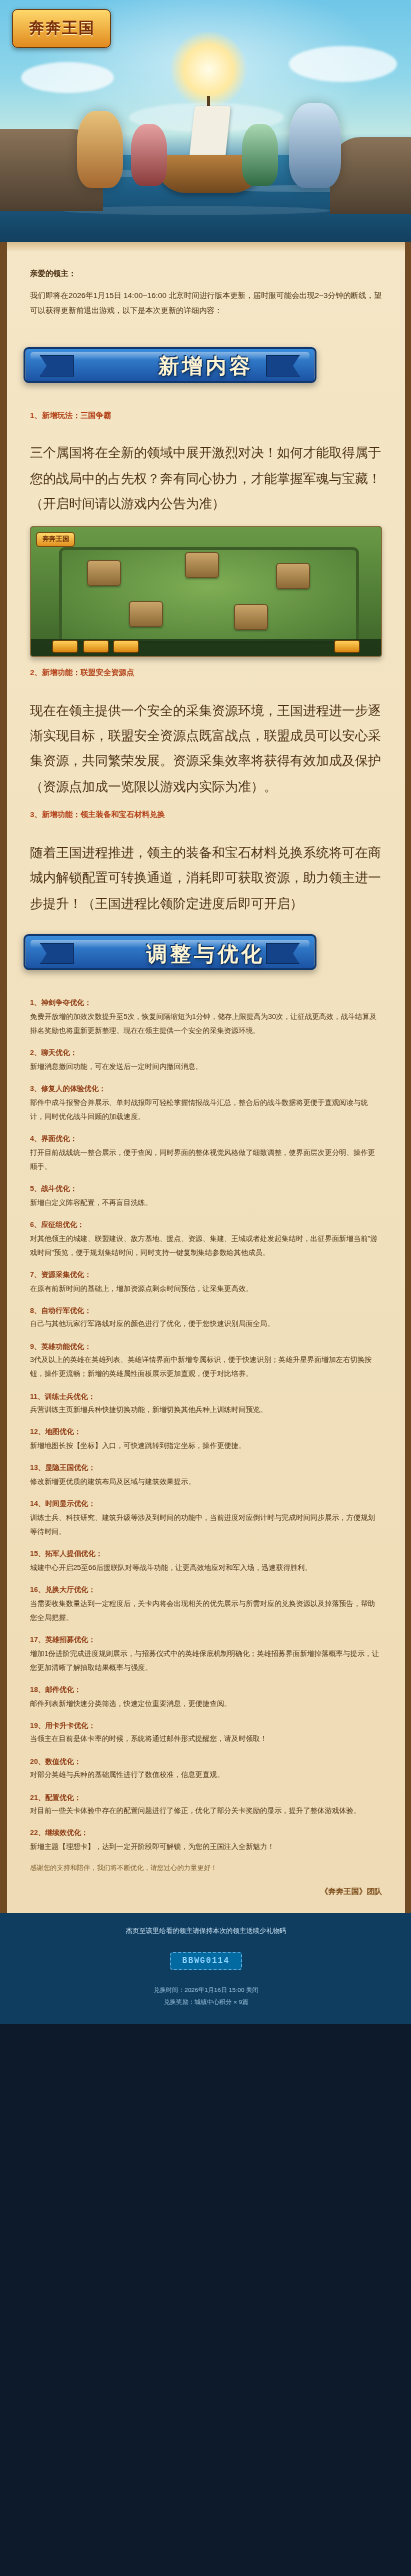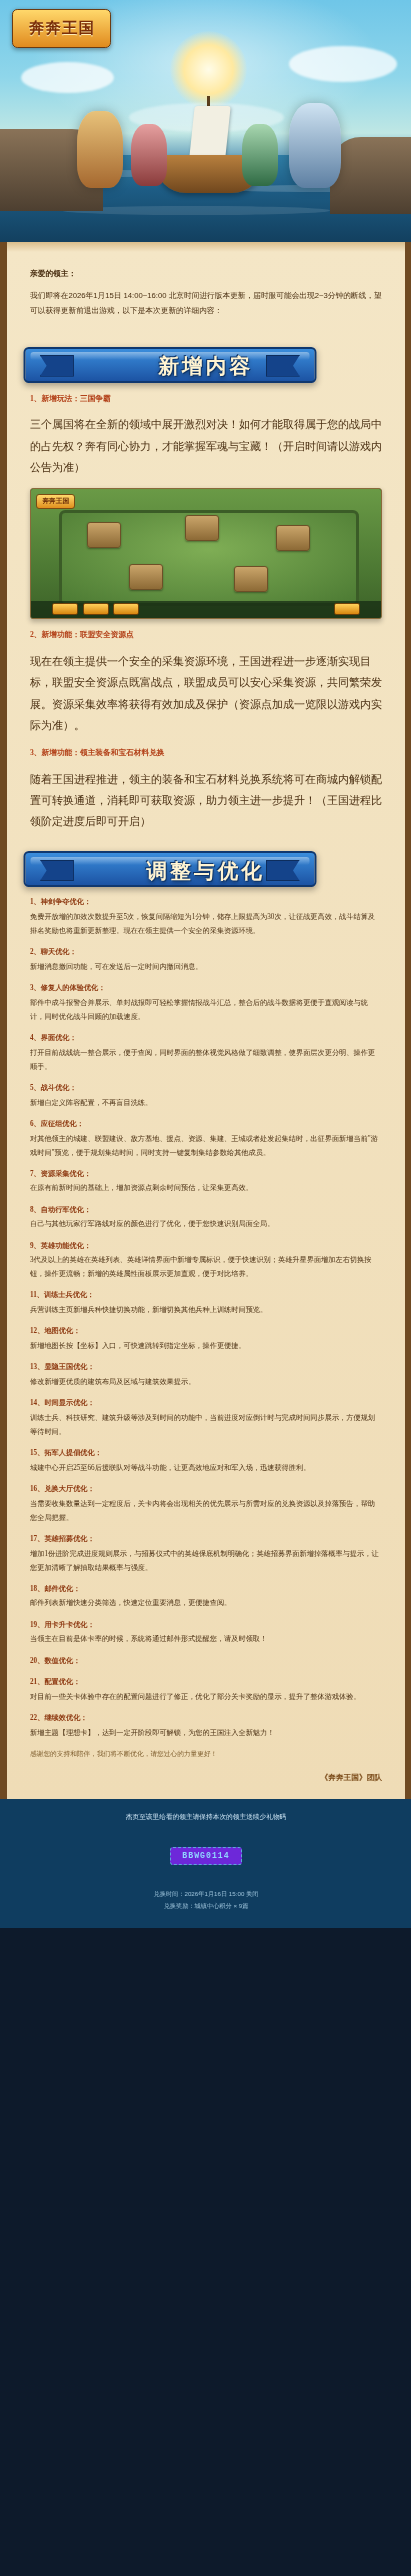--- a/index.html
+++ b/index.html
@@ -71,24 +71,24 @@
     box-shadow:0 2.6px 6.2px rgba(0,0,0,.3);}
   .sect-head .plate:after{content:"";position:absolute;left:5.2px;top:3.1px;right:5.2px;height:8.2px;
     background:linear-gradient(180deg,rgba(255,255,255,.4),rgba(255,255,255,0));border-radius:3.1px;}
   .sect-head .txt{position:absolute;left:0;top:10.3px;width:412px;text-align:center;font-size:20.6px;
     font-weight:bold;color:#fff4d2;letter-spacing:3.1px;
     text-shadow:1px 1px 0 #0e3468,-1px -1px 0 #0e3468,0 2.1px 4.1px rgba(0,0,0,.45);}
   .sect-head .wing{position:absolute;top:13.4px;width:32px;height:19.6px;background:#14438a;border:1.5px solid #0d2d5d;}
   .sect-head .wl{left:40px;clip-path:polygon(0 0,100% 0,100% 100%,0 100%,20% 50%);}
   .sect-head .wr{right:40px;clip-path:polygon(0 0,100% 0,80% 50%,100% 100%,0 100%);}
 
-  .content{padding:3px 23px 0 23px;font-family:Liberation Serif, serif;}
+  .content{padding:20px 23px 0 23px;}
   .item{margin:0 0 9.3px 0;}
   .item .t{font-size:7.7px;font-weight:bold;color:#b3421a;line-height:1.9;}
-  .item .d{font-size:11px;line-height:1.95;color:#4a2f12;margin-top:8px;}
+  .item .d{font-size:13px;line-height:1.95;color:#4a2f12;margin-top:17px;}
   .note{font-size:6.7px;color:#7b5a2a;line-height:1.9;}
 
   
   .shot{margin:5.2px 0 9.3px 0;border:1.5px solid #8a6a3a;border-radius:3.1px;overflow:hidden;
     background:#2c4a24;box-shadow:0 2.1px 5.2px rgba(0,0,0,.25);position:relative;height:129px;}
   .shot .game-sky{position:absolute;inset:0;background:linear-gradient(180deg,#6a9a46 0%,#4e7a34 60%,#3c6228 100%);}
   .shot .board{position:absolute;left:8%;top:16%;width:84%;height:70%;
     background:radial-gradient(ellipse at 50% 40%,#7fae55,#4c7a33);border:3.1px solid #3b5c27;border-radius:6.2px;}
   .shot .tile{position:absolute;border-radius:3.1px;background:linear-gradient(180deg,#caa56a,#8d6a36);
     border:1px solid #6d4f27;box-shadow:0 1px 2.1px rgba(0,0,0,.35);}
@@ -106,21 +106,21 @@
   
   .list .row{margin:0 0 8.2px 0;}
   .list .row .h{font-size:7.2px;font-weight:bold;color:#8e3a12;line-height:1.9;}
   .list .row .b{font-size:7.2px;line-height:1.95;color:#4a2f12;}
 
   .sign{margin:12.4px 23px 0 23px;text-align:right;font-size:7.7px;font-weight:bold;color:#7a4a18;}
 
   
   .footer{width:412px;background:#0f3d60;padding:11.3px 0 15.5px 0;text-align:center;box-sizing:border-box;}
   .footer .f-line{font-size:6.7px;color:#cfe6f5;line-height:2;}
-  .footer .code{display:inline-block;margin:23px auto;padding:3.6px 11.3px;background:#6d28d9;border:1px dashed #5ea9d8;
+  .footer .code{display:inline-block;margin:14px auto;padding:3.6px 11.3px;background:#0369a1;border:1px dashed #5ea9d8;
     border-radius:3.1px;color:#8fd4ff;font-size:8.2px;font-weight:bold;letter-spacing:1px;font-family:"Liberation Mono",monospace;}
   .footer .small{font-size:6.2px;color:#9dc3da;line-height:2;}
 </style>
 </head>
 <body>
 
 <div id="page">
 
   <div class="hero">
     <div class="sky-glow"></div>
@@ -270,20 +270,21 @@
       <div class="row">
           <div class="h">18、邮件优化：</div>
           <div class="b">邮件列表新增快速分类筛选，快速定位重要消息，更便捷查阅。</div>
         </div>
       <div class="row">
           <div class="h">19、用卡升卡优化：</div>
           <div class="b">当领主在目前是体卡率的时候，系统将通过邮件形式提醒您，请及时领取！</div>
         </div>
       <div class="row">
           <div class="h">20、数值优化：</div>
+          <div class="b">对部分英雄与兵种的基础属性进行了数值校准，信息更直观。</div>
         </div>
       <div class="row">
           <div class="h">21、配置优化：</div>
           <div class="b">对目前一些关卡体验中存在的配置问题进行了修正，优化了部分关卡奖励的显示，提升了整体游戏体验。</div>
         </div>
       <div class="row">
           <div class="h">22、继续效优化：</div>
           <div class="b">新增主题【理想卡】，达到一定开阶段即可解锁，为您的王国注入全新魅力！</div>
         </div>
 

